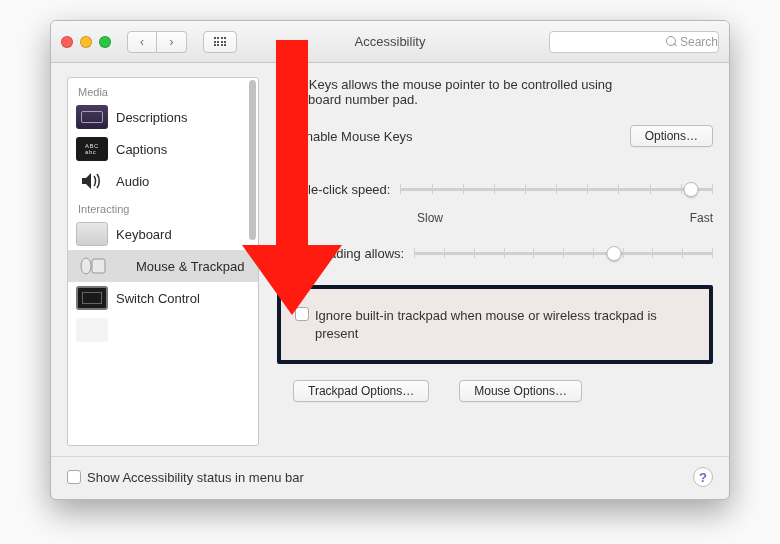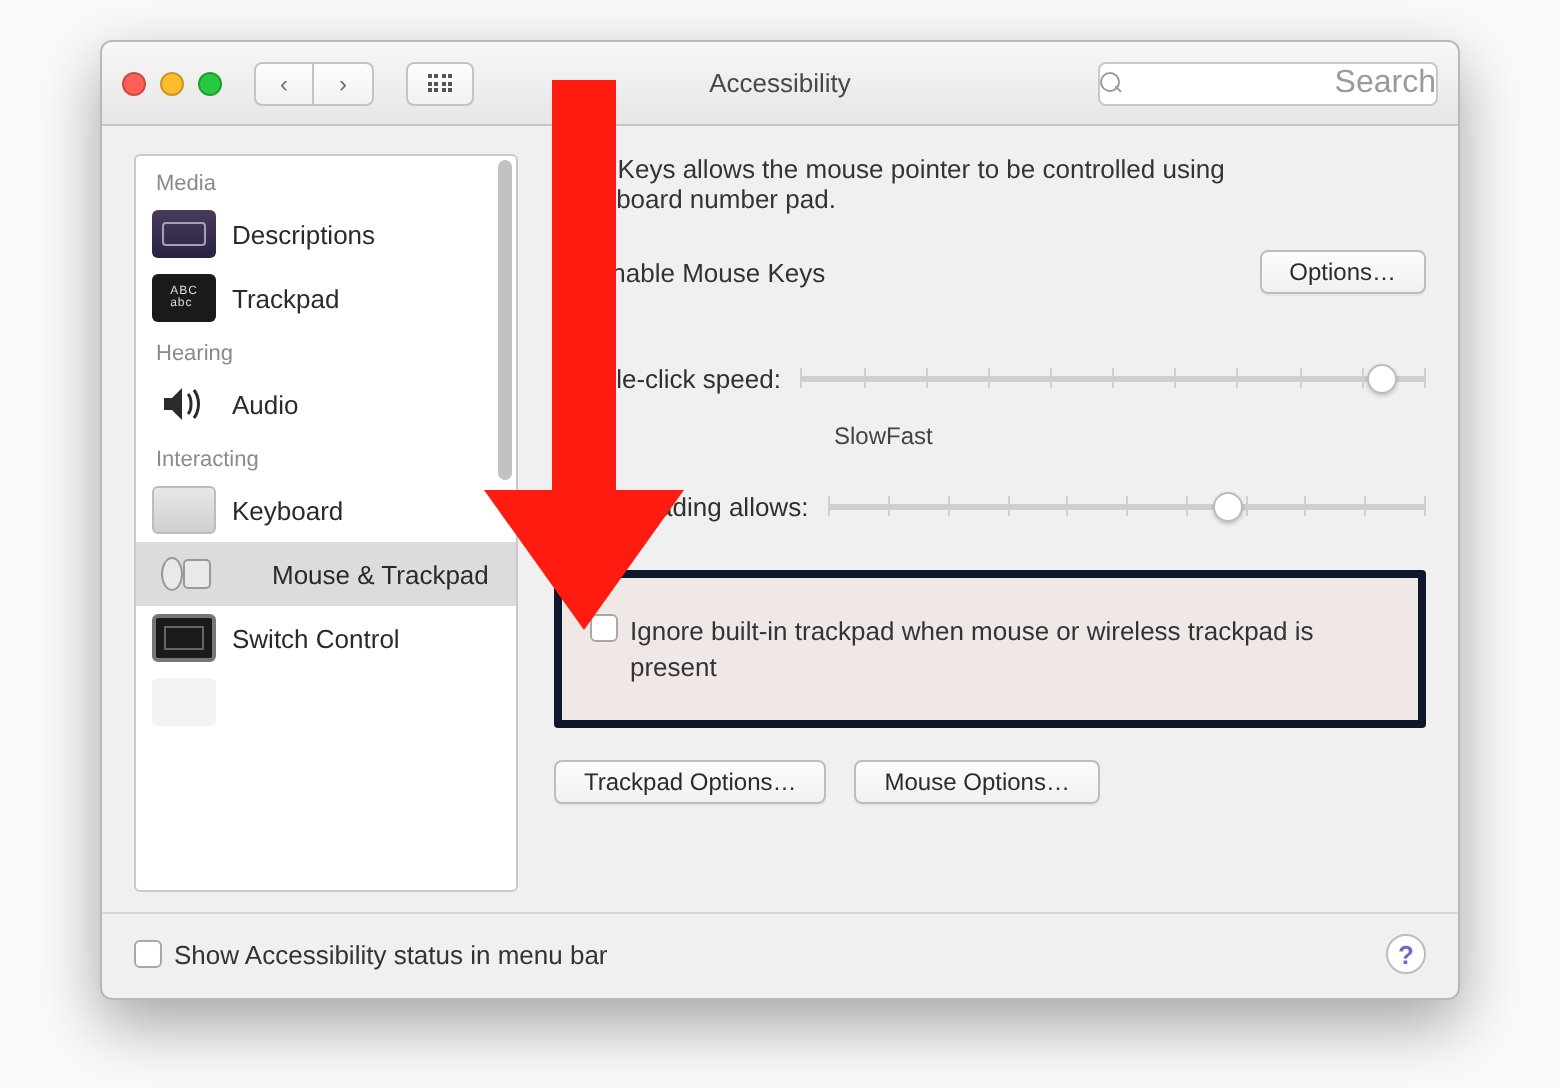--- a/index.html
+++ b/index.html
@@ -27,21 +27,21 @@
   .navbtn:first-child{border-radius:4px 0 0 4px;} .navbtn:last-child{border-radius:0 4px 4px 0;border-left:none;}
   .gridbtn{
     width:34px; height:22px; margin-left:8px; border:1px solid #c4c4c4; border-radius:4px;
     background:linear-gradient(#fdfdfd,#f2f2f2); display:flex;align-items:center;justify-content:center;
   }
   .gridicon{display:grid;grid-template-columns:repeat(4,2px);grid-template-rows:repeat(3,2px);gap:1.5px;}
   .gridicon span{background:#555;display:block;width:2px;height:2px;}
   .wtitle{position:absolute;left:0;right:0;text-align:center;font-size:13px;color:#474747;pointer-events:none;}
   .search{
     margin-left:auto; width:170px; height:22px; border:1px solid #c8c8c8; border-radius:4px;
-    background:#fff; display:flex; align-items:center; justify-content:space-between; gap:3px; color:#9a9a9a; font-size:16px;
+    background:#fff; display:flex; align-items:center; justify-content:flex-end; gap:3px; color:#9a9a9a; font-size:12px;
   }
   .content{flex:1; padding:14px 16px 0 16px; display:flex; flex-direction:column;}
   .split{flex:1; display:flex; gap:0;}
   .sidebar-wrap{
     width:192px; border:1px solid #c9c9c9; background:#fff; border-radius:3px;
     position:relative; overflow:hidden;
   }
   .sidebar{height:100%; overflow:hidden; padding: 2px 0;}
   .sbcat{font-size:11px; color:#8a8a8a; padding:6px 10px 3px 10px;}
   .sbitem{
@@ -65,29 +65,30 @@
     flex:1; padding-left:18px; font-size:13px; color:#333; display:flex; flex-direction:column;
     position:relative;
   }
   .desc-block{margin-bottom:12px;}
   .row{display:flex;align-items:center;margin:6px 0;}
   .cbx{width:14px;height:14px;border:1px solid #a8a8a8;border-radius:3px;background:#fff;margin-right:6px;flex-shrink:0;}
   .btn{
     background:linear-gradient(#fcfcfc,#f1f1f1); border:1px solid #bdbdbd; border-radius:4px;
     height:22px; padding:0 14px; font-size:12px; color:#2b2b2b; display:inline-flex;align-items:center;
     box-shadow: 0 1px 0 rgba(0,0,0,0.04);
+    margin-left: 16px;
   }
   .sliderrow{display:flex;align-items:center;gap:10px;margin:10px 0;}
   .sliderlbl{white-space:nowrap;color:#2f2f2f;}
   .slider{flex:1;position:relative;height:24px;}
   .track{position:absolute;top:11px;left:0;right:0;height:3px;background:#cfcfcf;border-radius:2px;}
   .ticks{position:absolute;top:7px;left:0;right:0;height:10px;display:flex;justify-content:space-between;}
   .ticks span{width:1px;height:10px;background:#cfcfcf;display:block;}
   .knob{position:absolute;top:5px;width:15px;height:15px;border-radius:50%;background:#fff;border:1px solid #bcbcbc;box-shadow:0 1px 2px rgba(0,0,0,0.2);transform:translateX(-50%);}
-  .sliderends{display:flex;font-size:12px;color:#444;margin-top:0;}
+  .sliderends{display:flex;justify-content:space-between;font-size:12px;color:#444;margin-top:0;}
   .redbox{
     border:4px solid #0f172a; background:rgba(255,27,15,0.04); padding:12px 14px; border-radius:2px;
     margin-top:10px;
   }
   .redbox .row{align-items:flex-start;}
   .ignore-text{line-height:1.35;}
   .subbtns{display:flex;gap:14px;justify-content:flex-start;margin-top:16px;}
   .footer{
     border-top:1px solid #d7d7d7; margin-top:10px; padding:10px 16px 12px 16px;
     display:flex; align-items:center; font-size:13px; color:#333;
@@ -152,23 +153,22 @@
     <div class="split">
       <div class="sidebar-wrap">
         <div class="sidebar">
           <div class="sbcat">Media</div>
           <div class="sbitem">
             <div class="sbicon desc"></div>
             <span>Descriptions</span>
           </div>
           <div class="sbitem">
             <div class="sbicon cap">ABC<br>abc</div>
-            <span>Trackpad</span>
-          </div>
-          <div class="sbcat">Hearing</div>
+            <span>Captions</span>
+          </div>
           <div class="sbitem">
             <div class="sbicon audio">
               <svg width="26" height="20" viewBox="0 0 26 20">
                   <path d="M3 7h4l5-5v16l-5-5H3z" fill="#2b2b2b"></path>
                   <path d="M15 5c2 2 2 8 0 10M18 3c3 4 3 10 0 14" stroke="#2b2b2b" stroke-width="1.5" fill="none"></path>
                 </svg>
             </div>
             <span>Audio</span>
           </div>
           <div class="sbcat">Interacting</div>

